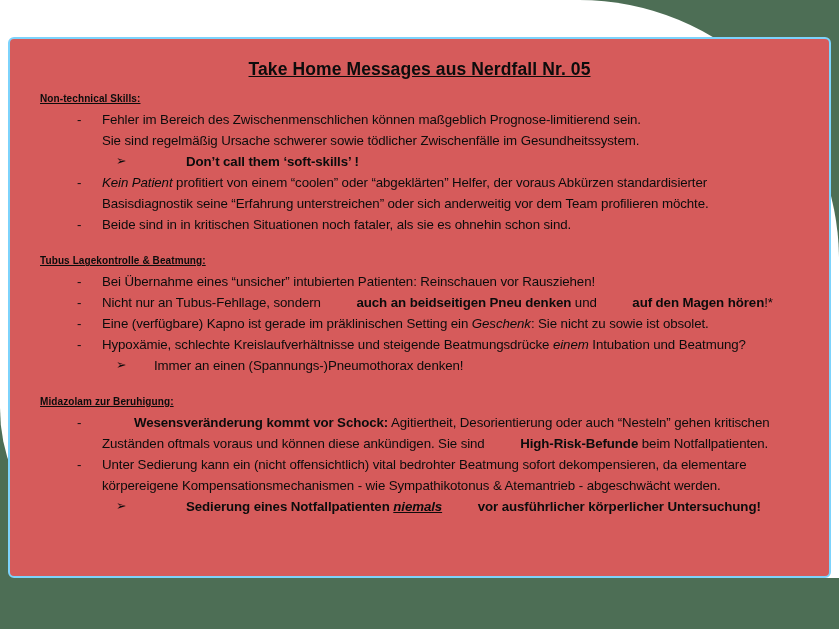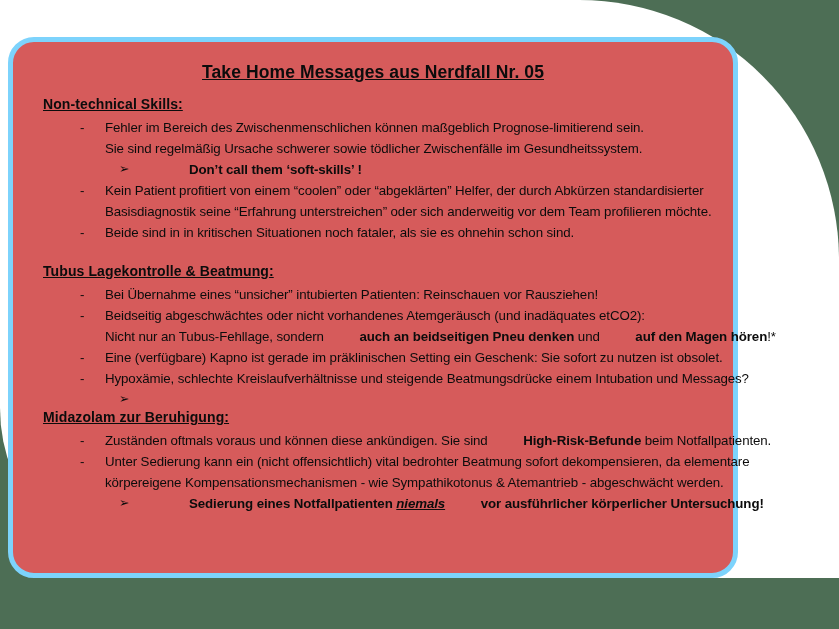--- a/index.html
+++ b/index.html
@@ -9,80 +9,80 @@
     background:var(--green);
     font-family:"Liberation Sans","DejaVu Sans",sans-serif;
     color:var(--ink);
   }
   .white-area {
     position:absolute; left:0; top:0; width:839px; height:578px;
     background:#ffffff;
     border-radius:0 260px 0 170px;
   }
   .card {
-    position:absolute; left:8px; top:37px; width:730px; height:541px;
+    position:absolute; left:8px; top:37px; width:823px; height:541px;
     box-sizing:border-box;
     background:var(--red);
-    border:5px solid #7dd3fc;
-    border-radius:26px;
+    border:2px solid #7dd3fc;
+    border-radius:6px;
   }
   .card-inner { padding-top:10px; }
   .slide-title {
     text-align:center; font-weight:bold; font-size:17.5px;
     text-decoration:underline; margin:10px 0 13px 0;
     letter-spacing:0.1px;
   }
   .section { margin-top:20px; }
   .section:first-child { margin-top:0; }
   .section-title {
-    font-weight:bold; font-size:14px; text-decoration:underline;
+    font-weight:bold; font-size:10px; text-decoration:underline;
     margin:0 0 5px 30px; letter-spacing:0.1px;
   }
   .line {
     position:relative; font-size:13.3px; line-height:21px;
     white-space:nowrap; padding-left:92px; letter-spacing:-0.1px;
   }
   .line .marker { position:absolute; left:67px; }
   .line.arrow { padding-left:144px; }
   .line.arrow .marker { left:106px; font-size:12.5px; }
   .seg.bold { font-weight:bold;padding-left:32px; }
-  .seg.italic { }
+  .seg.italic { font-style:italic; }
   .seg.bold-underline { font-weight:bold; text-decoration:underline;font-style:italic; }
 </style>
 </head>
 <body>
 
 <div class="white-area"></div>
 
 <div class="card">
   <div class="card-inner">
     <div class="slide-title">Take Home Messages aus Nerdfall Nr. 05</div>
     <div>
         <div class="section">
           <div class="section-title">Non-technical Skills:</div>
           <div class="line bullet"><span class="marker">-</span><span class="text"><span class="seg regular">Fehler im Bereich des Zwischenmenschlichen können maßgeblich Prognose-limitierend sein.</span></span></div>
           <div class="line cont"><span class="text"><span class="seg regular">Sie sind regelmäßig Ursache schwerer sowie tödlicher Zwischenfälle im Gesundheitssystem.</span></span></div>
           <div class="line arrow"><span class="marker">➢</span><span class="text"><span class="seg bold">Don’t call them ‘soft-skills’ !</span></span></div>
-          <div class="line bullet"><span class="marker">-</span><span class="text"><span class="seg italic">Kein Patient</span><span class="seg regular"> profitiert von einem “coolen” oder “abgeklärten” Helfer, der durch Abkürzen standardisierter</span></span></div>
+          <div class="line bullet"><span class="marker">-</span><span class="text"><span class="seg italic">Kein Patient</span><span class="seg regular"> profitiert von einem “coolen” oder “abgeklärten” Helfer, der voraus Abkürzen standardisierter</span></span></div>
           <div class="line cont"><span class="text"><span class="seg regular">Basisdiagnostik seine “Erfahrung unterstreichen” oder sich anderweitig vor dem Team profilieren möchte.</span></span></div>
           <div class="line bullet"><span class="marker">-</span></div>
           <div class="line cont"><span class="text"><span class="seg regular">Beide sind in in kritischen Situationen noch fataler, als sie es ohnehin schon sind.</span></span></div>
         </div>
         <div class="section">
           <div class="section-title">Tubus Lagekontrolle &amp; Beatmung:</div>
           <div class="line bullet"><span class="marker">-</span><span class="text"><span class="seg regular">Bei Übernahme eines “unsicher” intubierten Patienten: Reinschauen vor Rausziehen!</span></span></div>
-          <div class="line bullet"><span class="marker">-</span><span class="text"><span class="seg regular">Beidseitig abgeschwächtes oder nicht vorhandenes Atemgeräusch (und inadäquates etCO2):</span></span></div>
+          <div class="line bullet"><span class="marker">-</span></div>
           <div class="line cont"><span class="text"><span class="seg regular">Nicht nur an Tubus-Fehllage, sondern </span><span class="seg bold">auch an beidseitigen Pneu denken</span><span class="seg regular"> und </span><span class="seg bold">auf den Magen hören</span><span class="seg regular">!*</span></span></div>
-          <div class="line bullet"><span class="marker">-</span><span class="text"><span class="seg regular">Eine (verfügbare) Kapno ist gerade im präklinischen Setting ein </span><span class="seg italic">Geschenk</span><span class="seg regular">: Sie sofort zu nutzen ist obsolet.</span></span></div>
-          <div class="line bullet"><span class="marker">-</span><span class="text"><span class="seg regular">Hypoxämie, schlechte Kreislaufverhältnisse und steigende Beatmungsdrücke </span><span class="seg italic">einem</span><span class="seg regular"> Intubation und Messages?</span></span></div>
-          <div class="line arrow"><span class="marker">➢</span></div>
+          <div class="line bullet"><span class="marker">-</span><span class="text"><span class="seg regular">Eine (verfügbare) Kapno ist gerade im präklinischen Setting ein </span><span class="seg italic">Geschenk</span><span class="seg regular">: Sie nicht zu sowie ist obsolet.</span></span></div>
+          <div class="line bullet"><span class="marker">-</span><span class="text"><span class="seg regular">Hypoxämie, schlechte Kreislaufverhältnisse und steigende Beatmungsdrücke </span><span class="seg italic">einem</span><span class="seg regular"> Intubation und Beatmung?</span></span></div>
+          <div class="line arrow"><span class="marker">➢</span><span class="text"><span class="seg regular">Immer an einen (Spannungs-)Pneumothorax denken!</span></span></div>
         </div>
         <div class="section">
           <div class="section-title">Midazolam zur Beruhigung:</div>
-          <div class="line bullet"><span class="marker">-</span></div>
+          <div class="line bullet"><span class="marker">-</span><span class="text"><span class="seg bold">Wesensveränderung kommt vor Schock:</span><span class="seg regular"> Agitiertheit, Desorientierung oder auch “Nesteln” gehen kritischen</span></span></div>
           <div class="line cont"><span class="text"><span class="seg regular">Zuständen oftmals voraus und können diese ankündigen. Sie sind </span><span class="seg bold">High-Risk-Befunde</span><span class="seg regular"> beim Notfallpatienten.</span></span></div>
           <div class="line bullet"><span class="marker">-</span><span class="text"><span class="seg regular">Unter Sedierung kann ein (nicht offensichtlich) vital bedrohter Beatmung sofort dekompensieren, da elementare</span></span></div>
           <div class="line cont"><span class="text"><span class="seg regular">körpereigene Kompensationsmechanismen - wie Sympathikotonus &amp; Atemantrieb - abgeschwächt werden.</span></span></div>
           <div class="line arrow"><span class="marker">➢</span><span class="text"><span class="seg bold">Sedierung eines Notfallpatienten </span><span class="seg bold-underline">niemals</span><span class="seg bold"> vor ausführlicher körperlicher Untersuchung!</span></span></div>
         </div>
       </div>
   </div>
 </div>
 
 </body></html>

